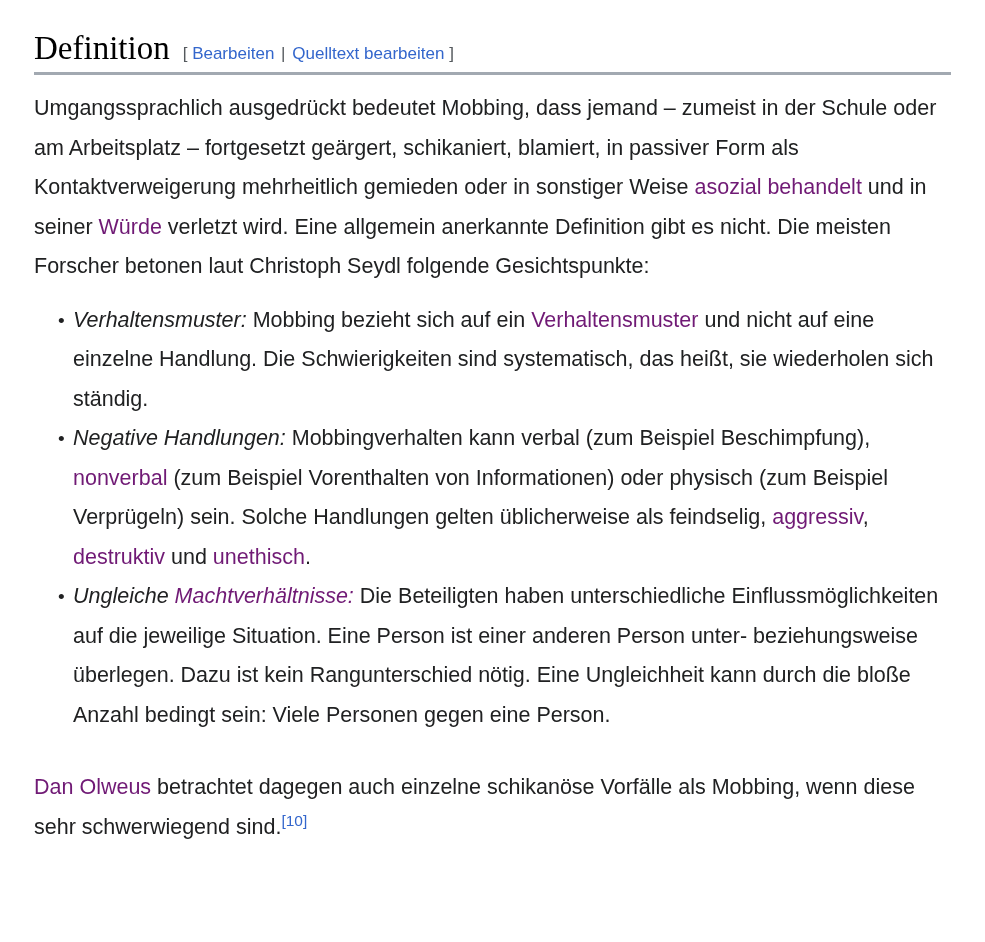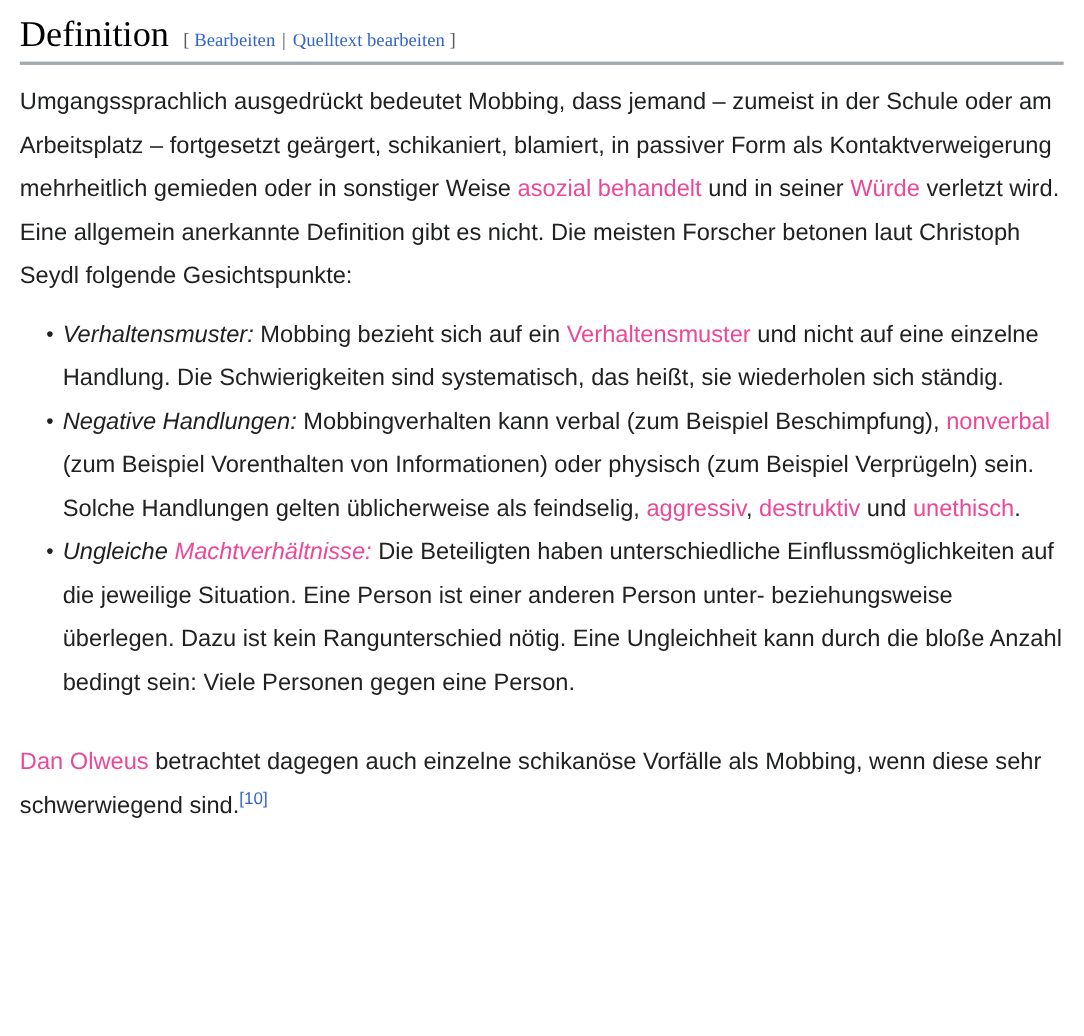--- a/index.html
+++ b/index.html
@@ -10,21 +10,21 @@
   body {
     width: 985px;
     height: 942px;
     overflow: hidden;
     font-family: "Liberation Sans", sans-serif;
     color: #202122;
     -webkit-font-smoothing: antialiased;
   }
 
   .page {
-    padding: 0;
+    padding: 16px;
     box-sizing: border-box;
   }
 
   
   .section-head {
     margin: 0;
     padding: 14px 18px 0 18px;
     display: flex;
     align-items: baseline;
     flex-wrap: nowrap;
@@ -37,21 +37,21 @@
     color: #000000;
     margin: 0;
     padding: 0;
     white-space: nowrap;
   }
   .edit-links {
     font-size: 17px;
     line-height: 1;
     margin-left: 13px;
     white-space: nowrap;
-    font-family: Liberation Serif, serif;
+    font-family: Liberation Sans, sans-serif;
   }
   .bracket {
     color: #54595d;
   }
   .pipe {
     color: #54595d;
     padding: 0 2px;
   }
   .edit-link {
     color: #3366cc;
@@ -73,21 +73,21 @@
     line-height: 39.5px;
     margin: 14px 0 0 0;
     color: #202122;
     text-align: left;
   }
   p.para.last-para {
     margin-top: 33px;
   }
 
   a.wlink {
-    color: #ec4899;
+    color: #701a75;
     text-decoration: none;
     cursor: pointer;
   }
 
   
   ul.bullets {
     margin: 14px 0 0 0;
     padding: 0 0 0 0;
     list-style: none;
   }

